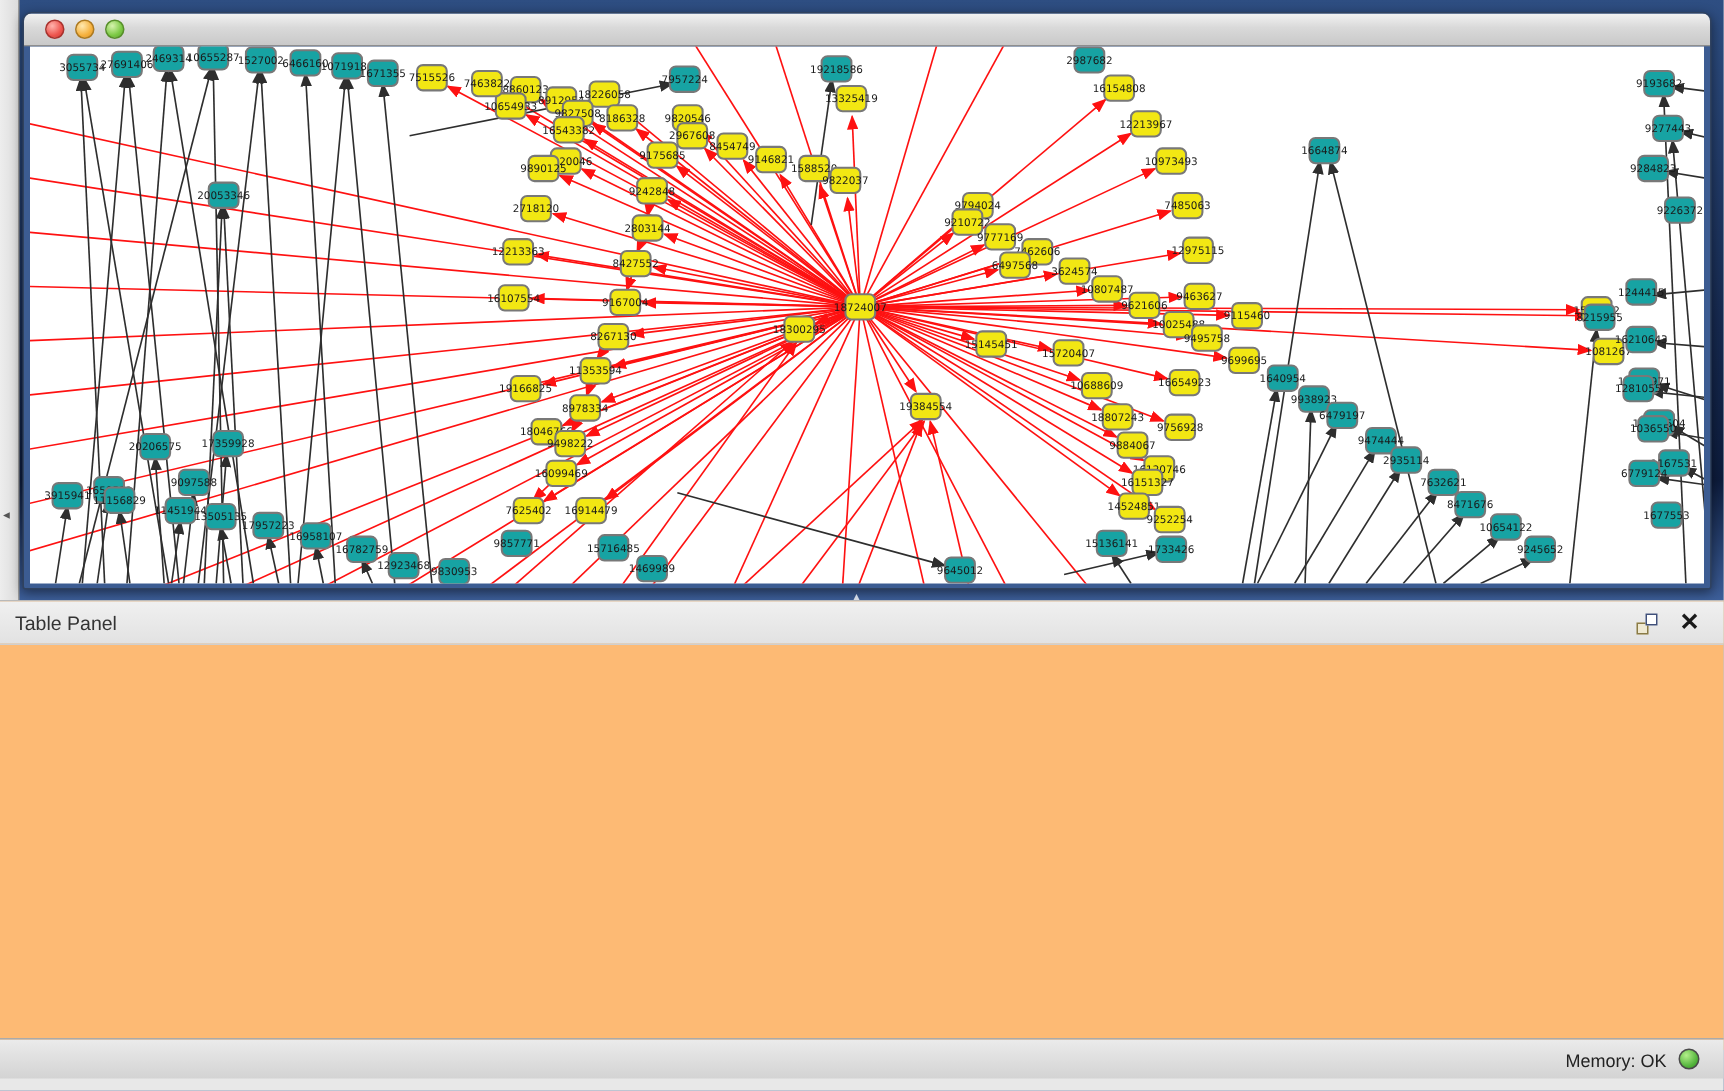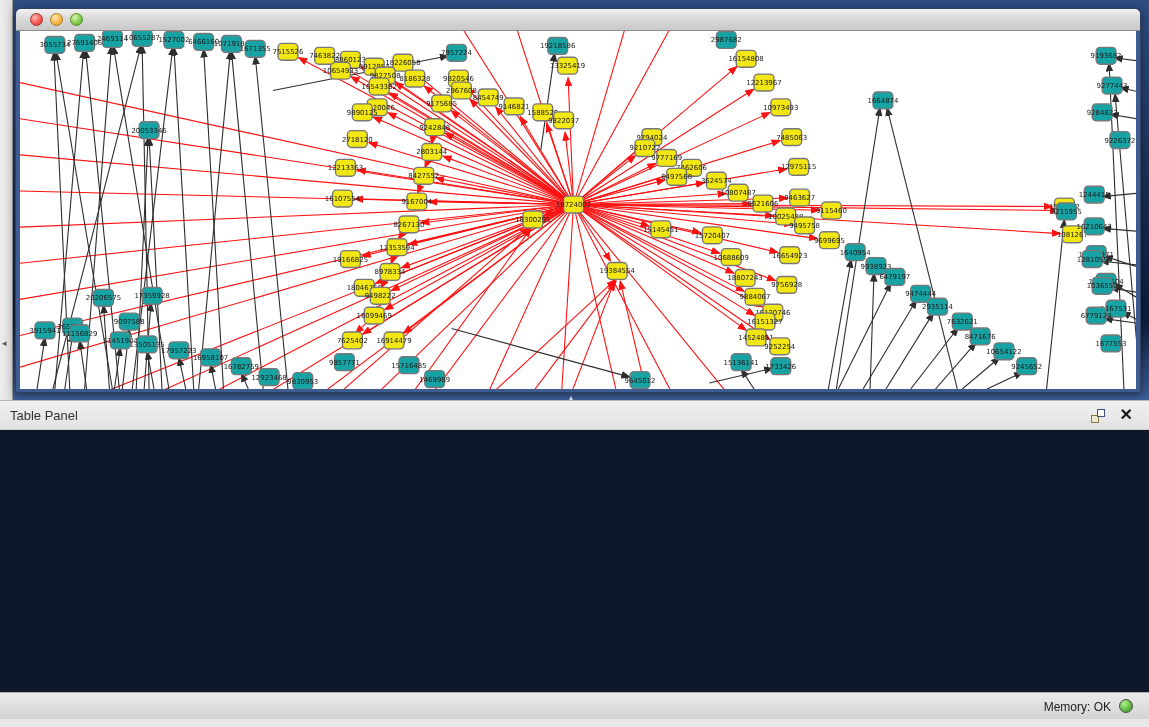--- a/index.html
+++ b/index.html
@@ -15,21 +15,21 @@
   #titlebar { position:relative; height:22px; border-radius:5px 5px 0 0;
     background:linear-gradient(180deg,#f2f2f2 0%,#d9d9d9 45%,#c9c9c9 100%); border-bottom:1px solid #8e8e8e; }
   .tl { position:absolute; top:4px; width:13px; height:13px; border-radius:50%; }
   .tl.red   { left:14px; background:radial-gradient(circle at 35% 30%,#ffb3ad,#ee554e 60%,#c93c36); border:1px solid #a8322d; }
   .tl.yel   { left:34px; background:radial-gradient(circle at 35% 30%,#ffe9b0,#f6b13d 60%,#d8922a); border:1px solid #ad7a20; }
   .tl.grn   { left:54px; background:radial-gradient(circle at 35% 30%,#d6f3ae,#7cc944 60%,#5da32f); border:1px solid #578f2a; }
   #win-title { position:absolute; left:0; right:0; top:3px; text-align:center; font-size:13px; color:#2e2e2e; }
   #net-svg { display:block; margin:0 4px; background:#fff; }
   #divider-grabber { left:569px; top:393px; font-size:8px; color:#cfd6e2; }
   
-  #table-panel { left:0; top:400px; width:1149px; height:300px; background:#0f172a; border-top:1px solid #b9b9b9; }
+  #table-panel { left:0; top:400px; width:1149px; height:300px; background:#fdba74; border-top:1px solid #b9b9b9; }
   #tp-header { position:relative; height:29px; background:linear-gradient(180deg,#f0f0f0,#e2e2e2); border-bottom:1px solid #cfcfcf; }
   #tp-title { position:absolute; left:10px; top:7px; font-size:13px; color:#333; }
   #float-icon { position:absolute; right:44px; top:8px; width:14px; height:14px; }
   #float-icon .sq1 { position:absolute; left:0; bottom:0; width:8px; height:8px; border:1.5px solid #8a7b46; background:#efe9d2; }
   #float-icon .sq2 { position:absolute; right:0; top:0; width:8px; height:8px; border:1.5px solid #40507a; background:#fff; }
   #tp-close { position:absolute; right:16px; top:4px; font-size:16px; font-weight:bold; color:#1a1a1a; cursor:default; }
   
   #statusbar { left:0; top:692px; width:1149px; height:27px; background:linear-gradient(180deg,#ebebeb,#d3d3d3); border-top:1px solid #aaa; }
   #mem-label { position:absolute; right:38px; top:7px; font-size:12px; color:#222; }
   #mem-dot { position:absolute; right:16px; top:6px; width:14px; height:14px; border-radius:50%;

